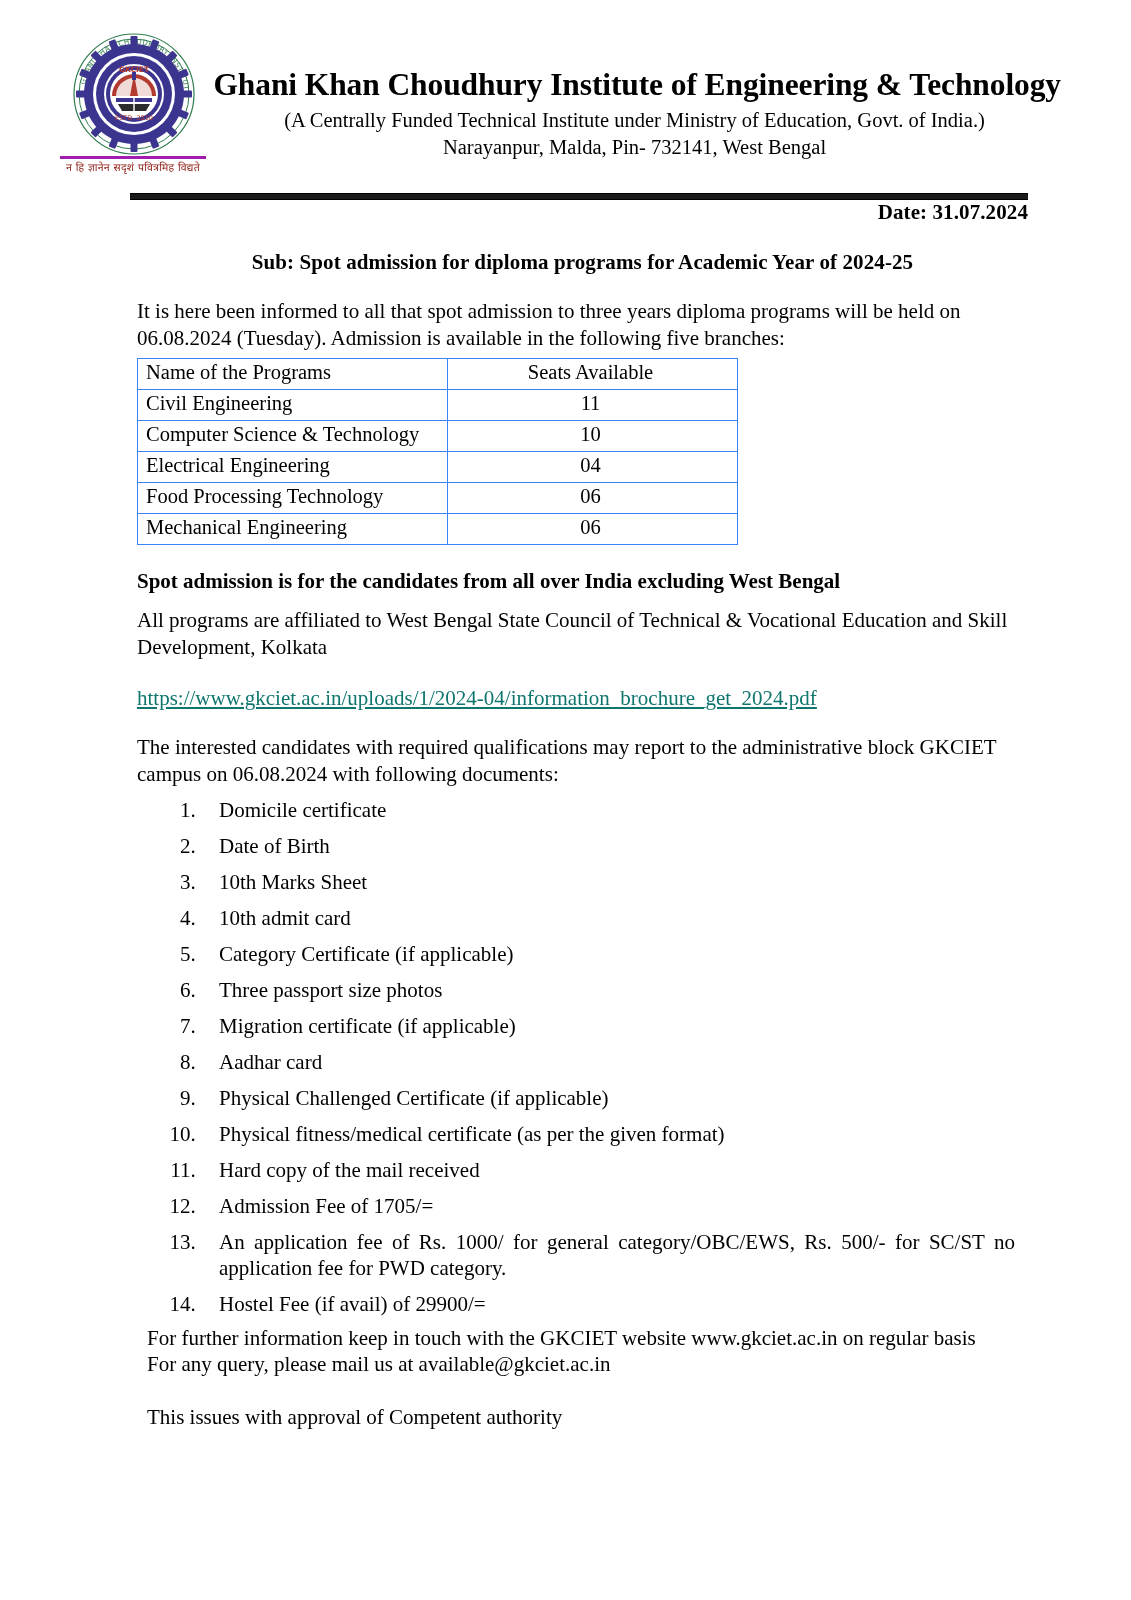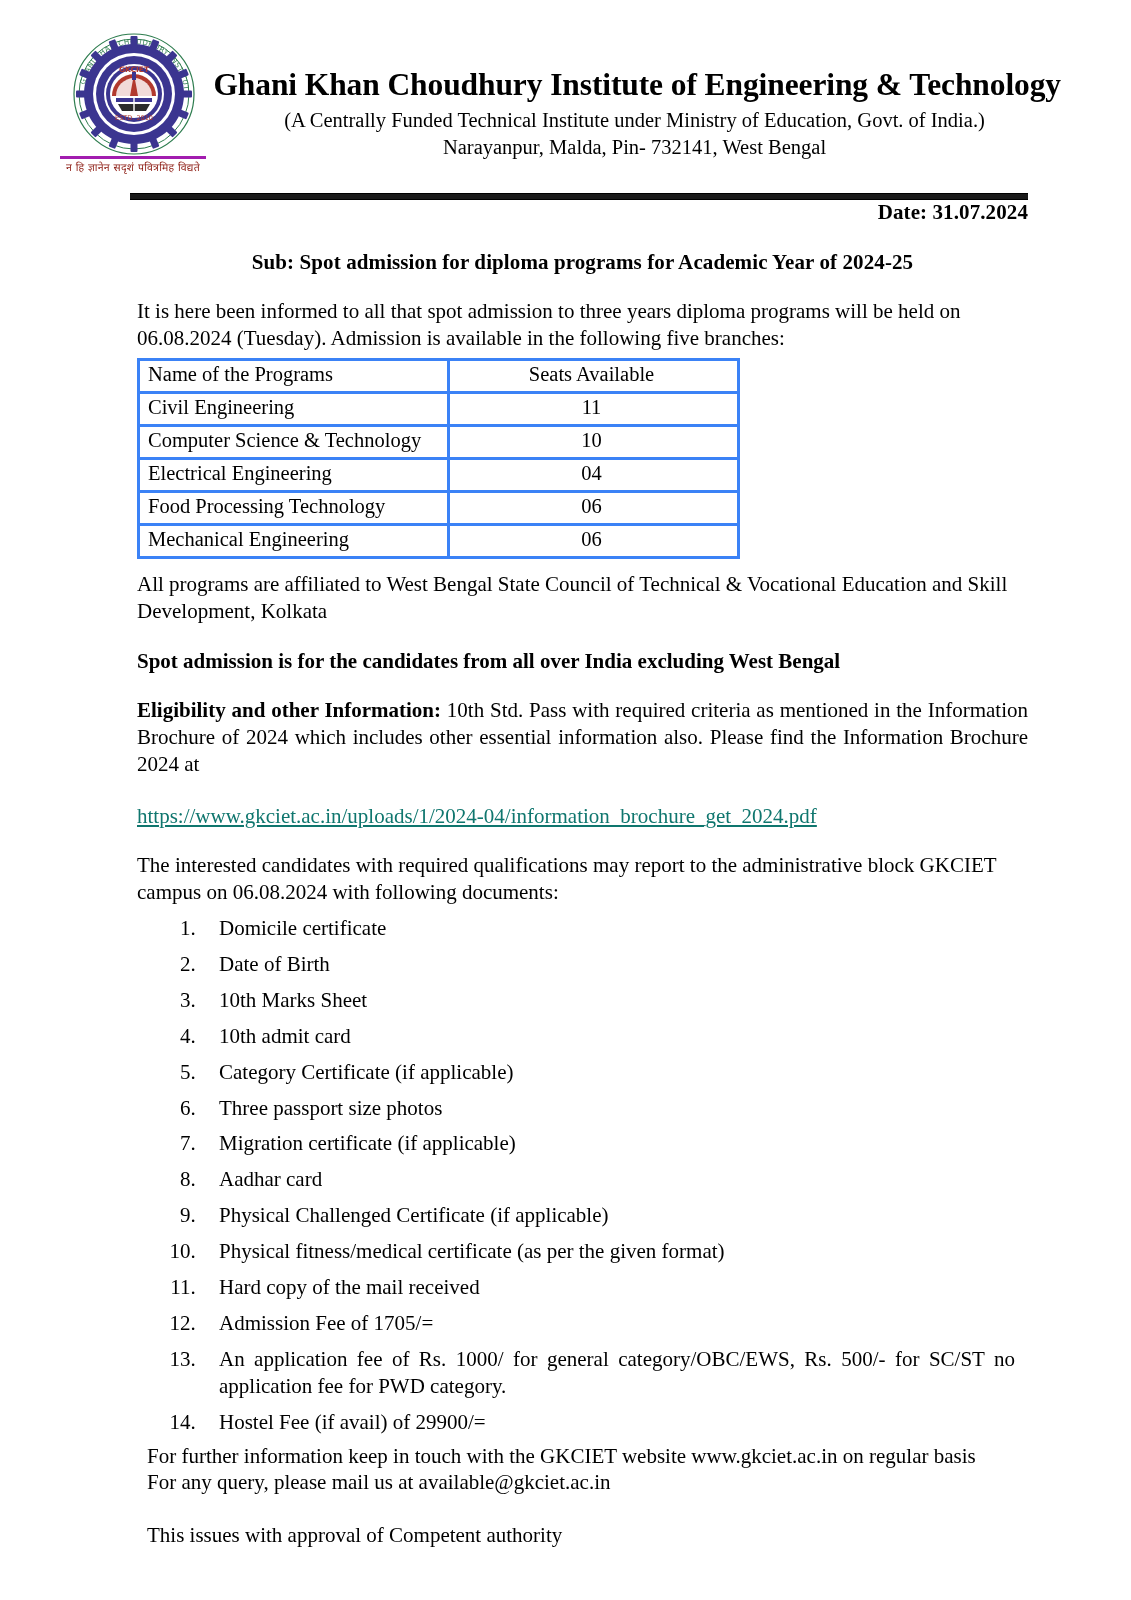--- a/index.html
+++ b/index.html
@@ -118,21 +118,21 @@
   .bold { font-weight: 700; }
 
   
   table.seats {
     border-collapse: collapse;
     margin-top: 6px;
     width: 600px;
     table-layout: fixed;
   }
   table.seats td {
-    border: 3px solid #3b82f6;
+    border: 1px solid #3b82f6;
     font-size: 20.5px;
     height: 26px;
     padding: 1px 4px 3px 8px;
     line-height: 1.2;
   }
   table.seats td.num {
     text-align: center;
     padding-left: 0;
   }
   table.seats col.c1 { width: 310px; }
@@ -290,25 +290,24 @@
           <td>Food Processing Technology</td>
           <td class="num">06</td>
         </tr>
         <tr>
           <td>Mechanical Engineering</td>
           <td class="num">06</td>
         </tr>
       </tbody>
     </table>
 
+    <div class="para nojust bold">Spot admission is for the candidates from all over India excluding West Bengal</div>
+
     <div class="para nojust tight">All programs are affiliated to West Bengal State Council of Technical &amp; Vocational Education and Skill Development, Kolkata</div>
 
-    <div class="para nojust bold">Spot admission is for the candidates from all over India excluding West Bengal</div>
-
-    <div class="para"><span class="bold">Eligibility and other Information:</span><span> 10th Std. Pass with required criteria as mentioned in the Information Brochure of 2024 which includes other essential information also. Please find the Information Brochure 2024 at</span></div>
 
     <div class="link-line">
       <a class="doclink" href="#">https://www.gkciet.ac.in/uploads/1/2024-04/information_brochure_get_2024.pdf</a>
     </div>
 
     <div class="para nojust">The interested candidates with required qualifications may report to the administrative block GKCIET campus on 06.08.2024 with following documents:</div>
 
     <ol class="docs">
       <li>Domicile certificate</li>
       <li>Date of Birth</li>

